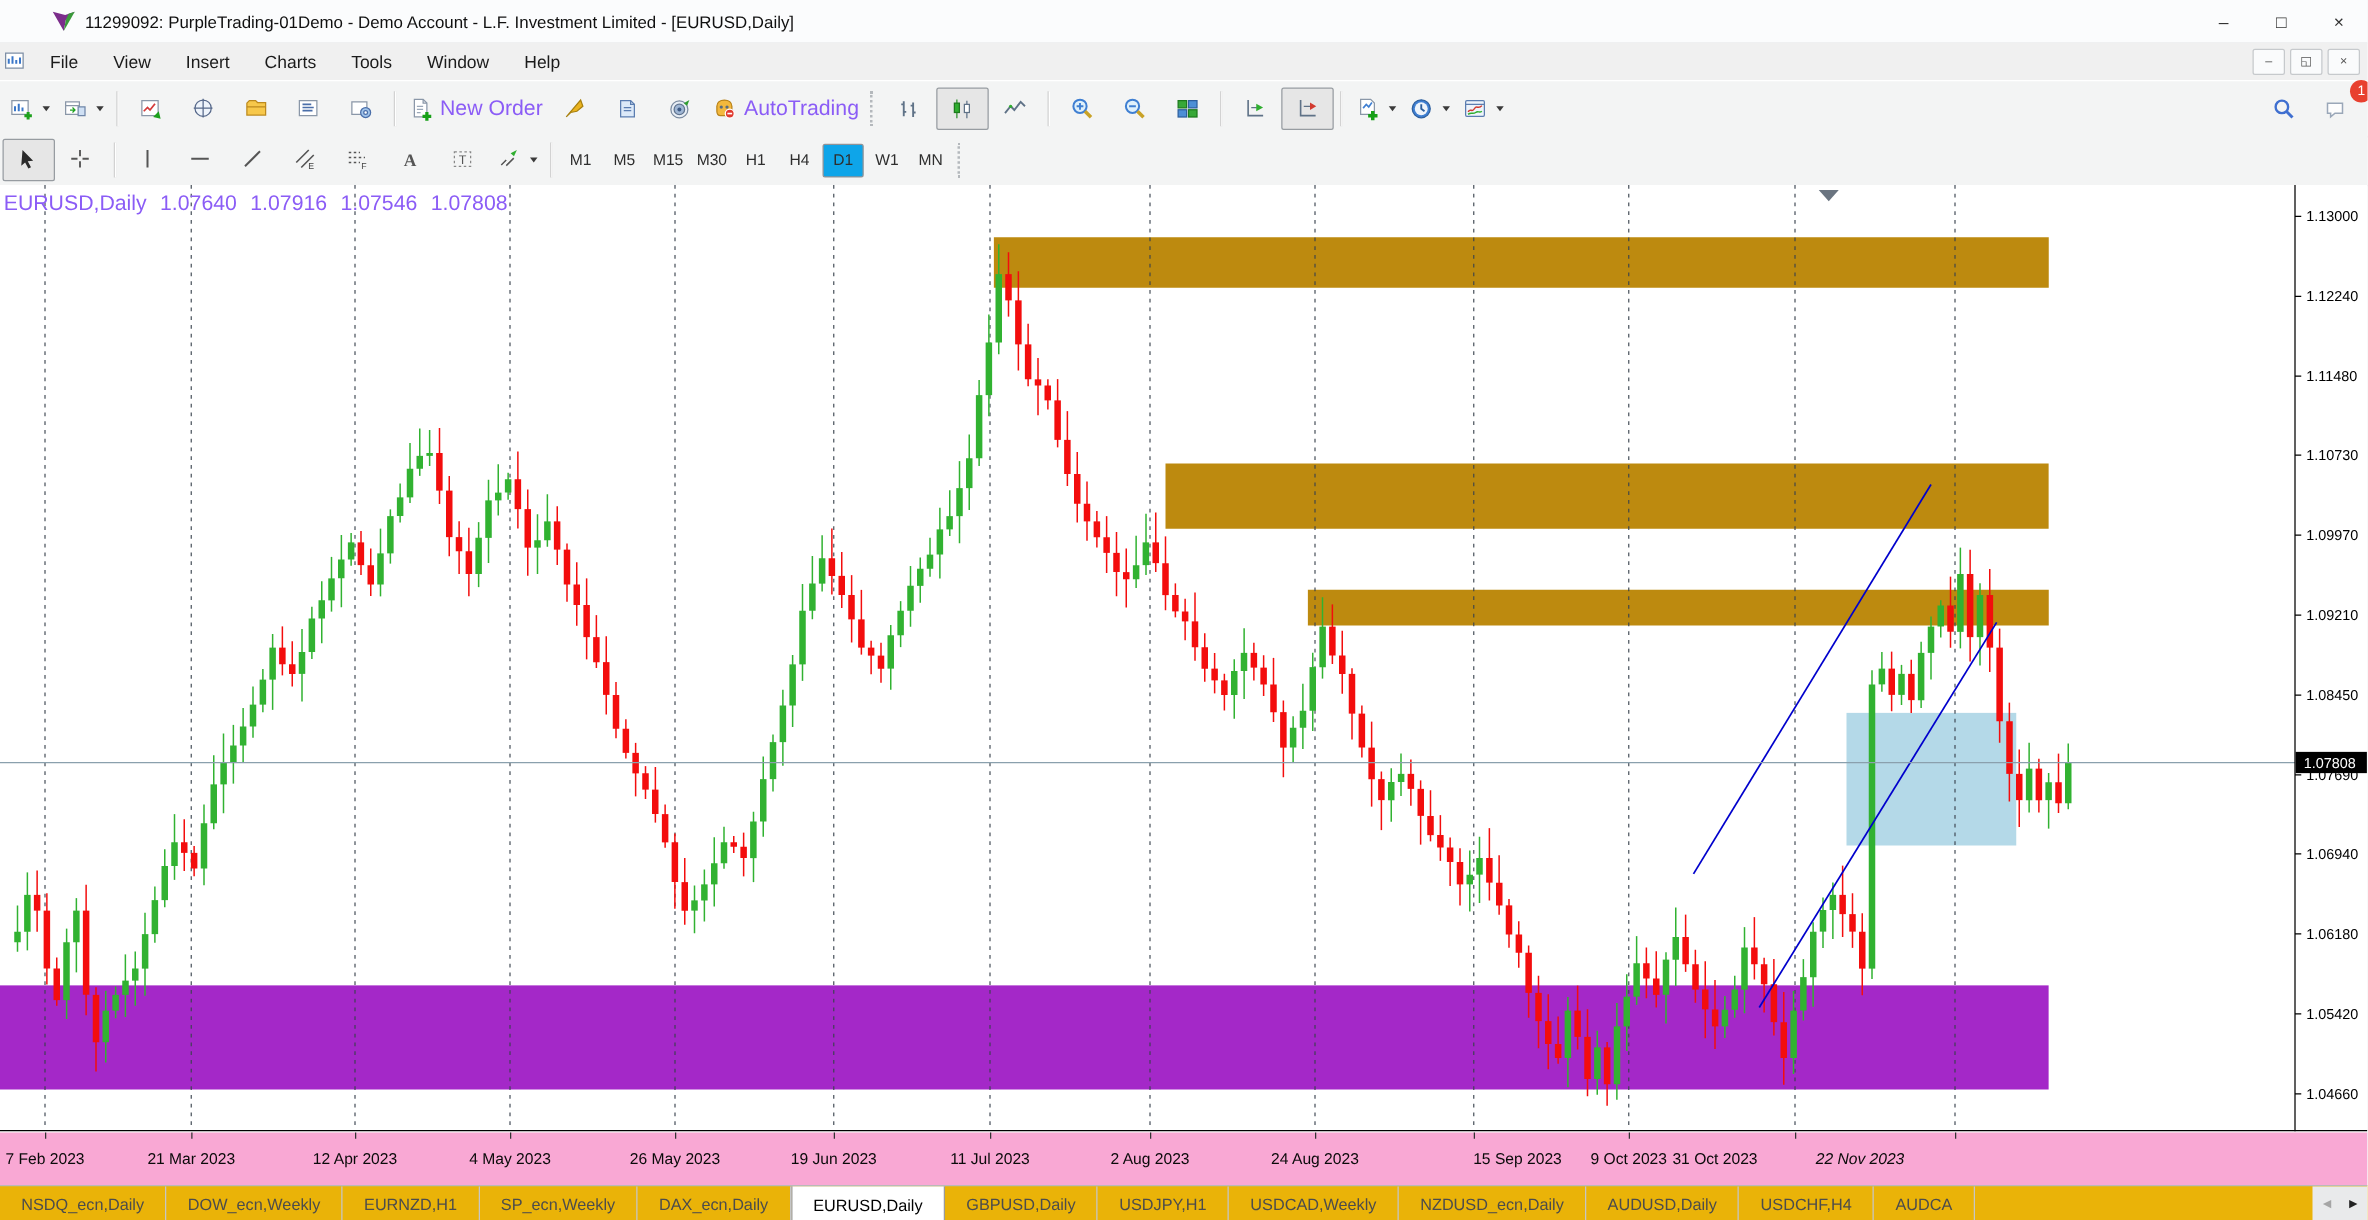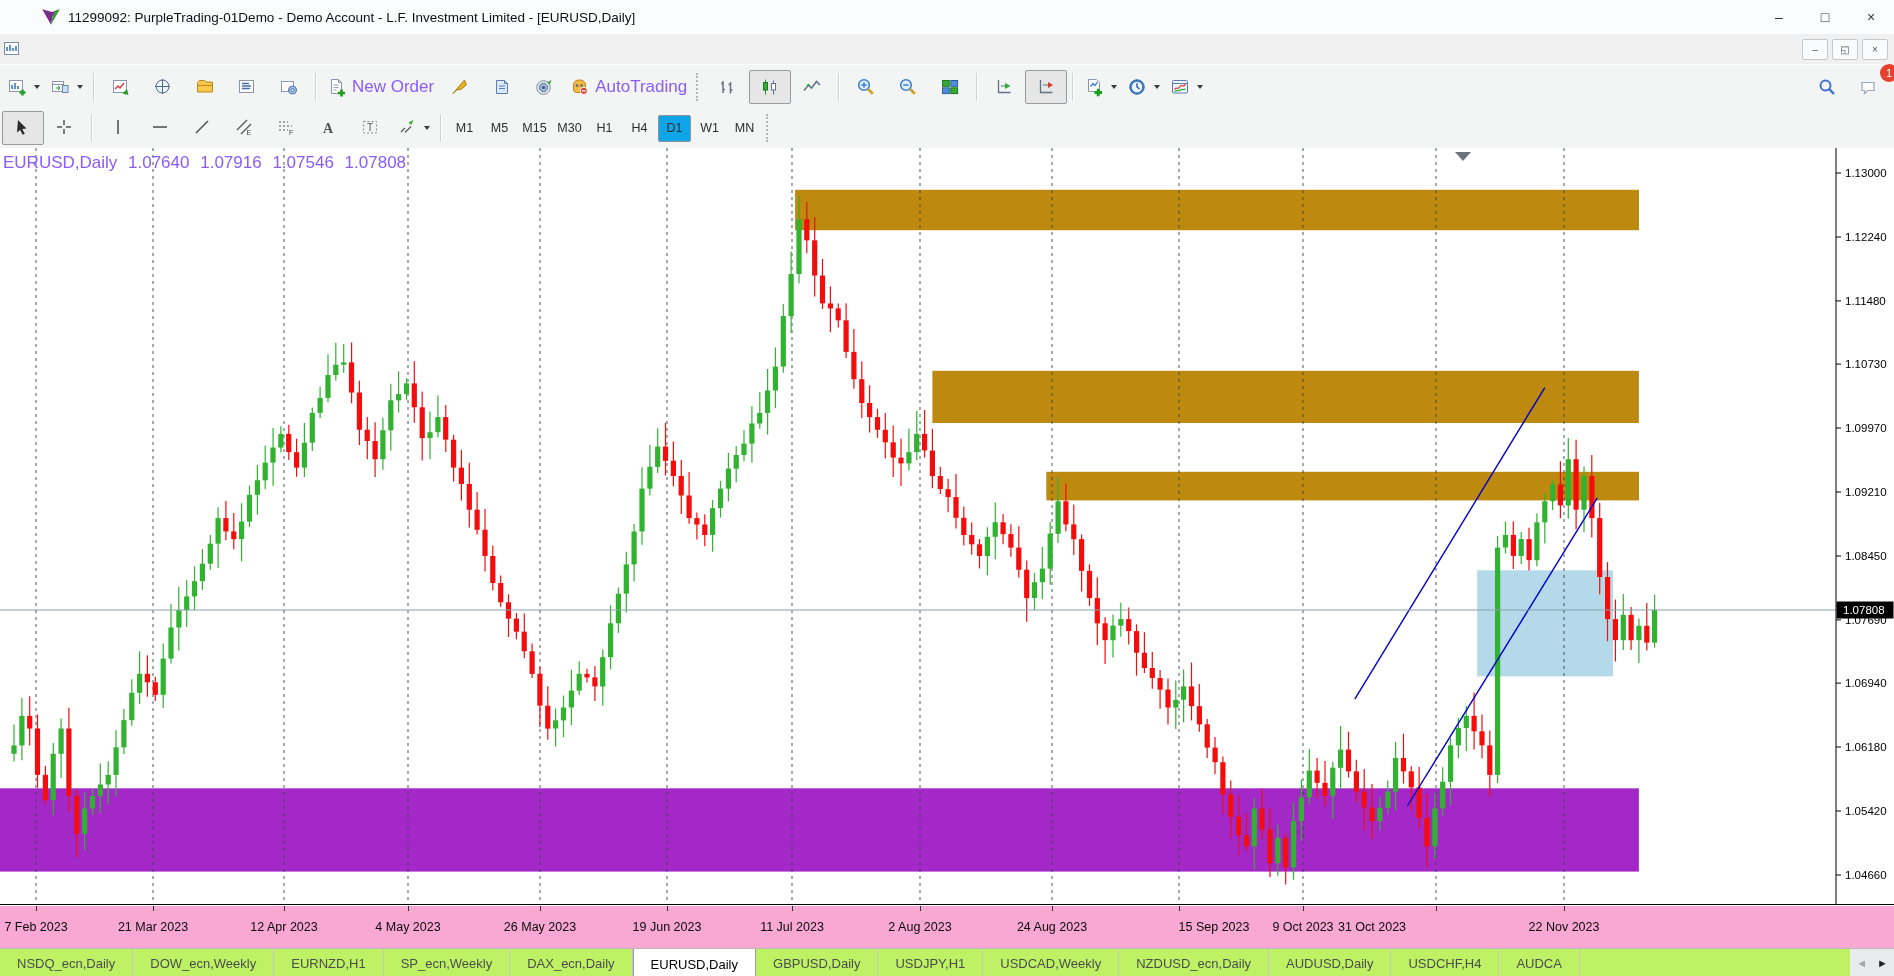--- a/index.html
+++ b/index.html
@@ -38,21 +38,21 @@
          min-width:18px;height:18px;font-size:11px;display:flex;align-items:center;justify-content:center}
   
   #chart-region{position:absolute;top:148px;left:0;width:1894px;height:758px;background:#fff}
   #legend{position:absolute;top:5px;left:3px;font-size:17px;color:#8b5cf6;white-space:nowrap;z-index:3}
   #legend span{margin-right:6px}
   
   #date-axis{position:absolute;top:906px;left:0;width:1894px;height:42px;background:#f9a8d4}
   .date-label{position:absolute;top:14px;transform:translateX(-50%);font-size:12.5px;color:#0a0a0a;white-space:nowrap}
   .date-tick{position:absolute;top:0;width:1px;height:5px;background:#333}
   
-  #tab-bar{position:absolute;top:948px;left:0;width:1894px;height:28px;background:#bef264;
+  #tab-bar{position:absolute;top:948px;left:0;width:1894px;height:28px;background:#eab308;
            border-top:1px solid #b9b9b9;display:flex;overflow:hidden}
   .tab{display:flex;align-items:center;padding:0 17px;font-size:13px;color:#4c4c4c;
        border-right:1px solid #c6c6c6;white-space:nowrap;flex:0 0 auto;height:100%}
   .tab.active{background:#ffffff;color:#000;border:1px solid #9b9b9b;border-bottom:none;margin-top:-1px;padding-top:1px}
   #tab-arrows{position:absolute;right:0;top:0;height:100%;display:flex;align-items:center;background:#e9eaeb;padding:0 6px;gap:10px}
   #tab-arrows .arr{font-size:11px}
 </style>
 </head>
 <body>
 
@@ -67,20 +67,29 @@
       <div class="wbtn">□</div>
       <div class="wbtn">×</div>
     </div>
 </div>
 
 <div class="row" id="menubar">
   <svg id="menu-doc-icon" viewBox="0 0 20 20">
     <rect x="2.5" y="3.5" width="14" height="12" fill="#fff" stroke="#7d8ea5"></rect>
     <path d="M5 12V8 M8 12V6 M11 12V9 M14 12V7" stroke="#3a77c9" stroke-width="1.6"></path>
   </svg>
+  <div id="menu-items" style="display:flex;height:100%">
+      <div class="menu-item">File</div>
+      <div class="menu-item">View</div>
+      <div class="menu-item">Insert</div>
+      <div class="menu-item">Charts</div>
+      <div class="menu-item">Tools</div>
+      <div class="menu-item">Window</div>
+      <div class="menu-item">Help</div>
+    </div>
   <div class="child-btns" id="child-controls">
       <div class="cbtn">–</div>
       <div class="cbtn">◱</div>
       <div class="cbtn">×</div>
     </div>
 </div>
 
 <div class="row" id="toolbar-main">
     <div class="tbtn">
       <svg width="20" height="20" viewBox="0 0 20 20" style="display:block">
@@ -845,21 +854,21 @@
     <div class="date-label" style="left: 920px;">2 Aug 2023</div>
     <div class="date-tick" style="left: 1052px;"></div>
     <div class="date-label" style="left: 1052px;">24 Aug 2023</div>
     <div class="date-tick" style="left: 1179px;"></div>
     <div class="date-label" style="left: 1179px; margin-left: 35px;">15 Sep 2023</div>
     <div class="date-tick" style="left: 1303px;"></div>
     <div class="date-label" style="left: 1303px;">9 Oct 2023</div>
     <div class="date-tick" style="left: 1436px;"></div>
     <div class="date-label" style="left: 1372px; text-align: center;">31 Oct 2023</div>
     <div class="date-tick" style="left: 1564px;"></div>
-    <div class="date-label" style="left: 1564px;">22 Nov 2023</div>
+    <div class="date-label" style="left: 1488px; font-style: italic;">22 Nov 2023</div>
   </div>
 
 <div id="tab-bar">
   <div id="tabs-holder" style="display:flex;height:100%">
       <div class="tab">NSDQ_ecn,Daily</div>
       <div class="tab">DOW_ecn,Weekly</div>
       <div class="tab">EURNZD,H1</div>
       <div class="tab">SP_ecn,Weekly</div>
       <div class="tab">DAX_ecn,Daily</div>
       <div class="tab active">EURUSD,Daily</div>

